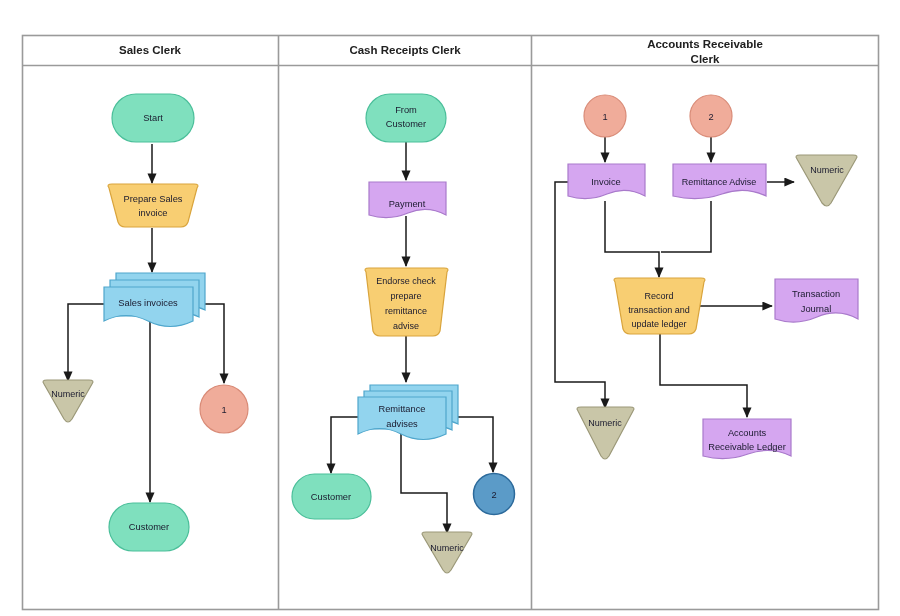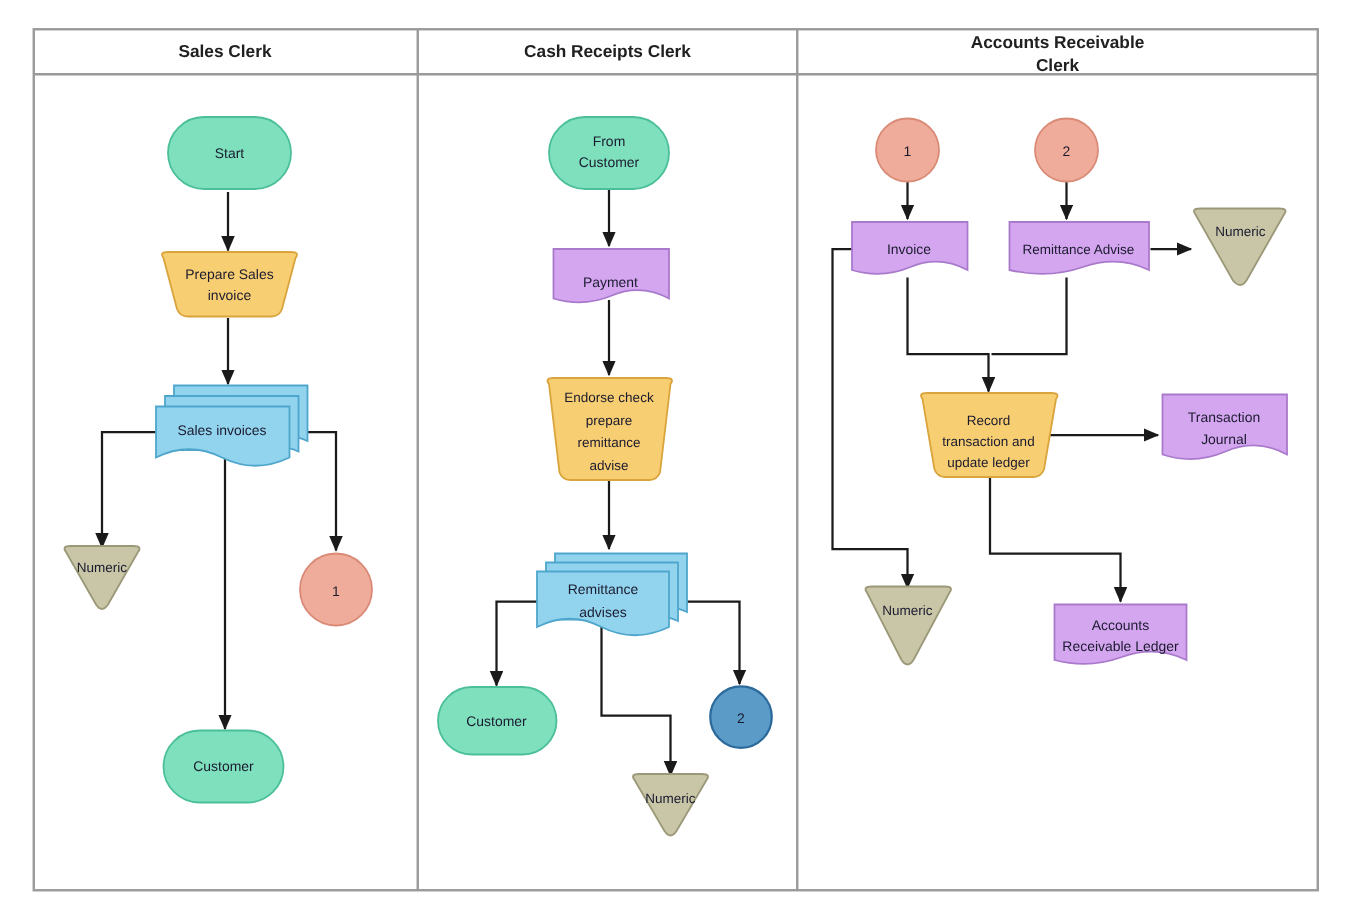--- a/index.html
+++ b/index.html
@@ -4,21 +4,21 @@
 <title>Cross-Functional Flowchart</title>
 <style>
   html,body{margin:0;padding:0;}
   body{
     width:900px;height:616px;
     background:#ffffff;
     font-family:"Liberation Sans", sans-serif;
     overflow:hidden;
     position:relative;
   }
-  #diagram-root{position:absolute;left:0;top:0;width:900px;height:484px;}
+  #diagram-root{position:absolute;left:0;top:16px;width:900px;height:484px;}
   svg#flow{position:absolute;left:0;top:0;width:900px;height:616px;display:block;}
   .lane-title{
     font-family:"Liberation Sans", sans-serif;
     font-size:11.5px;font-weight:bold;fill:#202020;
     text-anchor:middle;
   }
   .node-label{
     font-family:"Liberation Sans", sans-serif;
     font-size:9.3px;fill:#1a1a2e;text-anchor:middle;
   }

